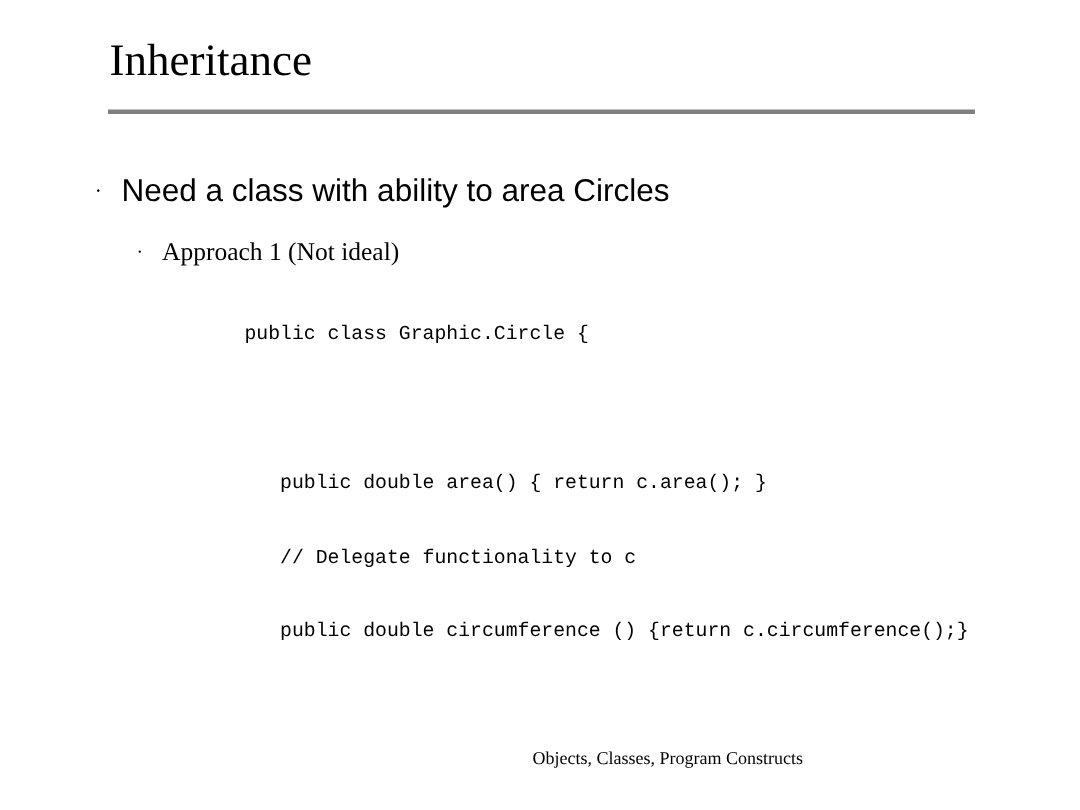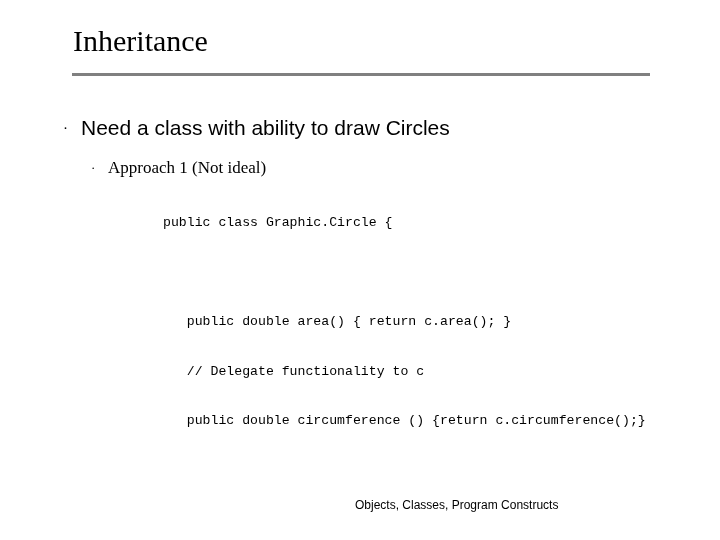--- a/index.html
+++ b/index.html
@@ -105,21 +105,21 @@
     left: 8px;
     top: 513px;
     font-family: "Liberation Serif", serif;
     font-size: 12px;
     color: #000000;
   }
   .footer-center {
     position: absolute;
     left: 316px;
     top: 498px;
-    font-family: Liberation Sans, sans-serif;
+    font-family: Liberation Serif, serif;
     font-size: 12px;
     color: #000000;
   }
   .footer-right {
     position: absolute;
     right: 12px;
     top: 513px;
     font-family: "Liberation Serif", serif;
     font-size: 16px;
     color: #c2410c;
@@ -128,21 +128,21 @@
 </head>
 <body>
 
 <div class="slide">
 
   <div class="title">Inheritance</div>
   <div class="title-rule"></div>
 
   <div class="bullet1">
     <span class="dot">·</span>
-    <span class="txt">Need a class with ability to draw Circles</span>
+    <span class="txt">Need a class with ability to area Circles</span>
   </div>
 
   <div class="bullet2">
     <span class="dot">·</span>
     <span class="txt">Approach 1 (Not ideal)</span>
   </div>
 
   <div class="code">
     <span class="ln">public class Graphic.Circle {</span>
     <span class="blank"></span>

